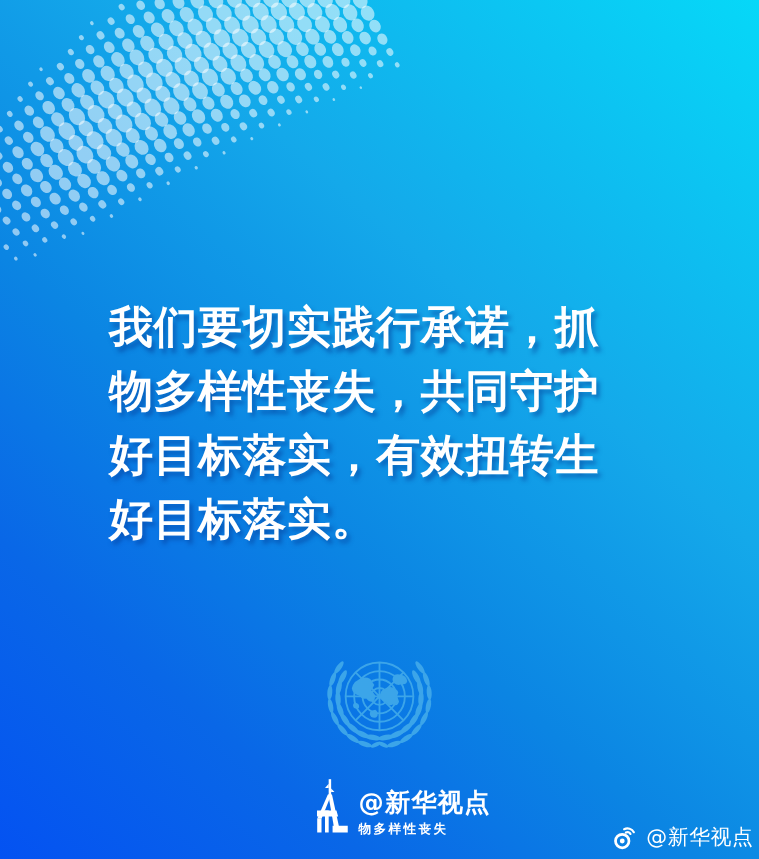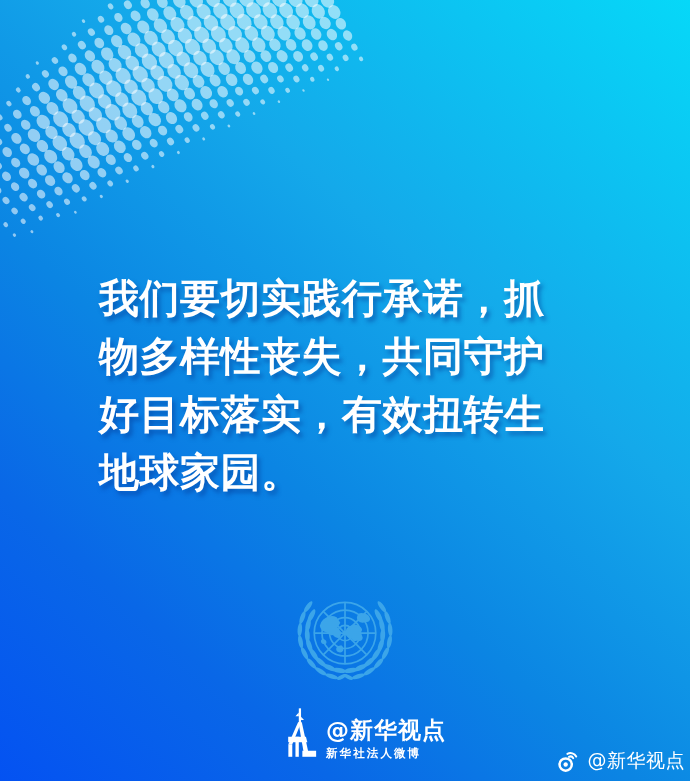--- a/index.html
+++ b/index.html
@@ -299,21 +299,21 @@
       <ellipse cx="-2.6" cy="190.1" rx="4.26" ry="3.50" transform="rotate(-129.6 -2.6 190.1)"></ellipse>
       <ellipse cx="14.4" cy="235.1" rx="1.85" ry="1.52" transform="rotate(-129.9 14.4 235.1)"></ellipse>
       <ellipse cx="5.7" cy="224.7" rx="2.66" ry="2.19" transform="rotate(-129.9 5.7 224.7)"></ellipse>
       <ellipse cx="-3.0" cy="214.4" rx="3.14" ry="2.58" transform="rotate(-129.9 -3.0 214.4)"></ellipse>
     </svg>
 
   <div class="quote">
     <div class="quote-line">我们要切实践行承诺，抓</div>
     <div class="quote-line">物多样性丧失，共同守护</div>
     <div class="quote-line">好目标落实，有效扭转生</div>
-    <div class="quote-line">地球家园。</div>
+    <div class="quote-line">好目标落实。</div>
   </div>
 
   <svg class="un-emblem" viewBox="0 0 120 110" aria-label="united-nations-emblem">
     <g class="un-stroke">
       <circle cx="60" cy="46" r="33"></circle>
       <circle cx="60" cy="46" r="24.7"></circle>
       <circle cx="60" cy="46" r="16.5"></circle>
       <circle cx="60" cy="46" r="8.2"></circle>
       <line x1="60" y1="13" x2="60" y2="79"></line>
       <line x1="60" y1="13" x2="60" y2="79" transform="rotate(45 60 46)"></line>
@@ -373,21 +373,21 @@
       <polygon points="25.8,9 29,12.4 25.8,12.4"></polygon>
       <polygon points="22.6,15 26,15 16.4,38.5 12.2,38.5"></polygon>
       <polygon points="23,15 26.6,15 34.4,50.5 29.2,50.5"></polygon>
       <rect x="12.2" y="38.5" width="4.2" height="13.5"></rect>
       <polygon points="12,30.5 31,30.5 32.6,36.5 12,36.5"></polygon>
       <rect x="19.8" y="30.5" width="3.6" height="21.5"></rect>
       <polygon points="27.2,45.5 42,45.5 42,52 27.2,52"></polygon>
     </svg>
     <div class="brand-text">
       <div class="brand-handle">@新华视点</div>
-      <div class="brand-subtitle">新华社法人微博</div>
+      <div class="brand-subtitle">物多样性丧失</div>
     </div>
   </div>
 
   <div class="corner-watermark">
     <svg class="weibo-icon" viewBox="0 0 28 24" aria-label="sina-weibo-logo">
       <circle class="wi-stroke" cx="10" cy="15.2" r="6.4" stroke-width="2.6"></circle>
       <circle cx="10" cy="15.2" r="2.3" fill="#ffffff"></circle>
       <g class="wi-stroke" stroke-width="2.1" stroke-linecap="round" transform="rotate(-28 15 10)">
         <path d="M18.2 10 A3.2 3.2 0 0 0 15 6.8"></path>
         <path d="M21.8 10 A6.8 6.8 0 0 0 15 3.2"></path>

